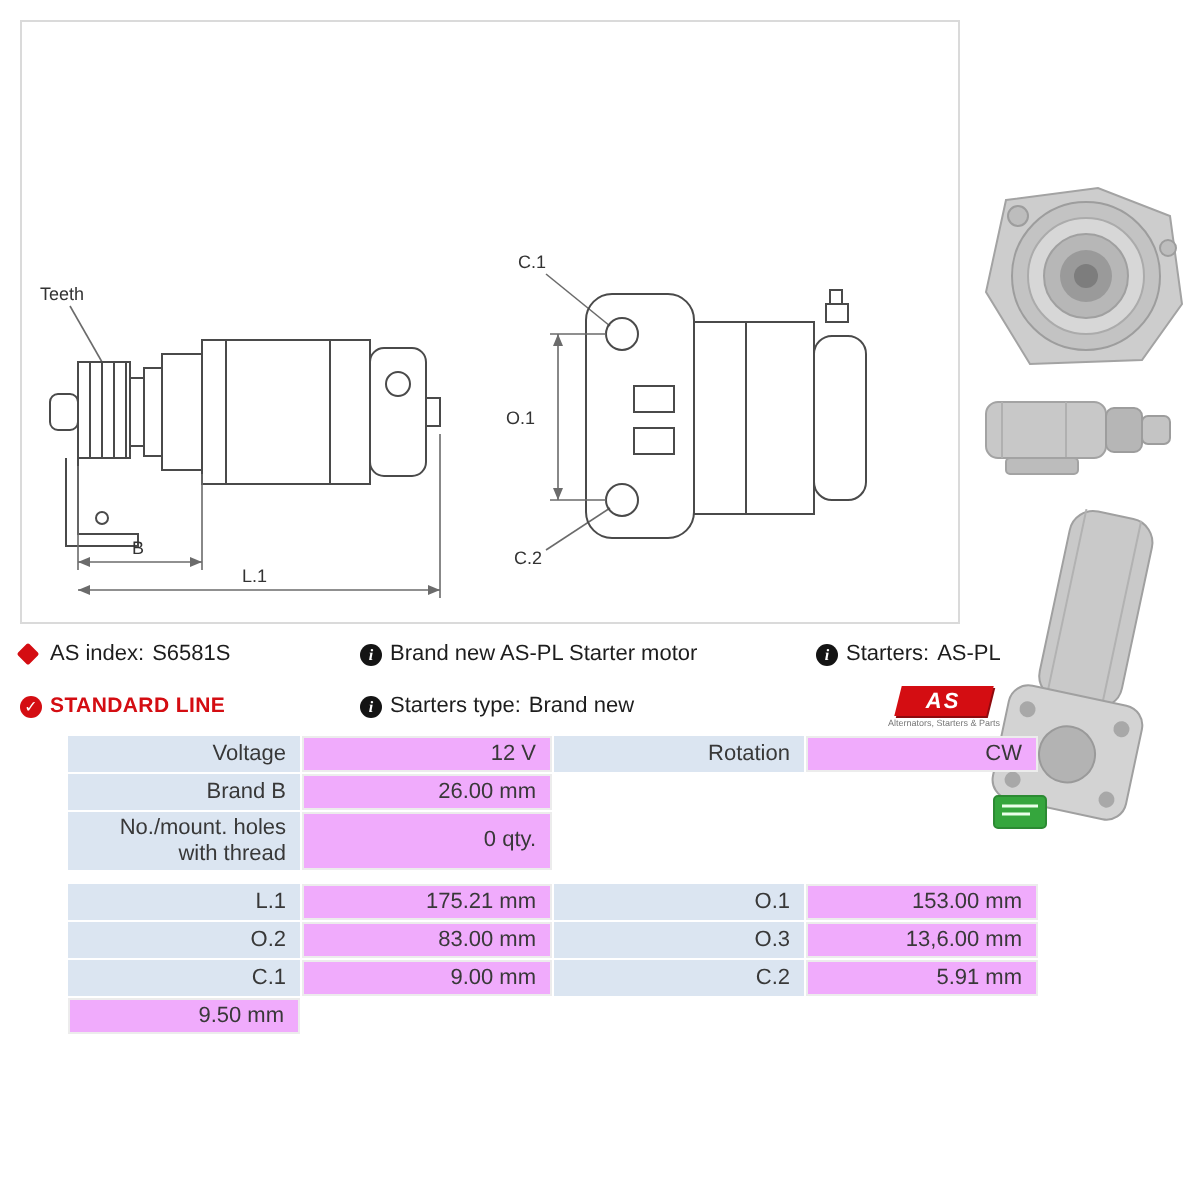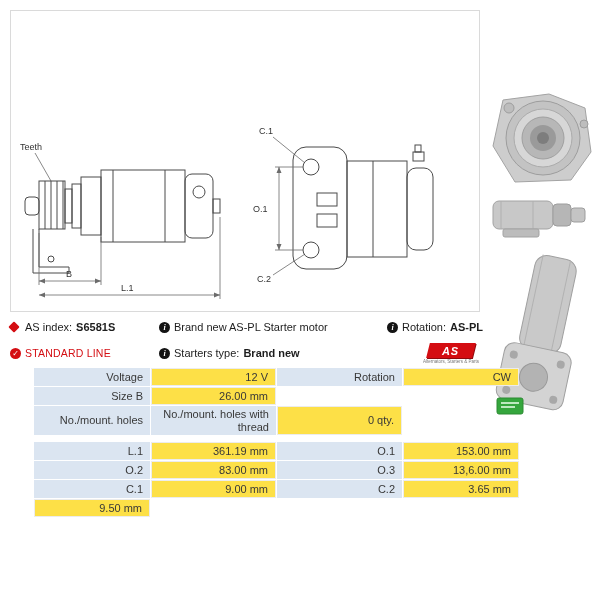--- a/index.html
+++ b/index.html
@@ -17,45 +17,45 @@
 
   
   .photo{position:absolute;}
   .p1{left:487px;top:90px;} .p2{left:489px;top:189px;} .p3{left:487px;top:248px;}
   .sticker{fill:var(--sticker-green,#35a63d);stroke:#2c8a33;}
 
   
   .info-bar{position:absolute;left:10px;top:314px;width:582px;font-size:11px;color:#1d1d1d;}
   .irow{display:flex;align-items:center;height:26px;}
   .icol{display:flex;align-items:flex-start;}
-  .c1{width:149px;} .c2{width:228px;} .c3{flex:1;}
+  .c1{width:170px;} .c2{width:228px;} .c3{flex:1;}
   .item{display:inline-flex;align-items:center;gap:4px;white-space:nowrap;}
-  b{font-weight:bold;text-align:center;}
+  b{font-weight:normal;text-align:center;}
   .gem{display:inline-block;width:8px;height:8px;background:var(--accent,#d40d12);
        transform:rotate(45deg);border-radius:1px;margin-right:3px;}
   .info-ic{display:inline-flex;width:11px;height:11px;border-radius:50%;background:#141414;color:#fff;
            font-size:8px;font-weight:bold;font-style:italic;align-items:center;justify-content:center;
            font-family:"Liberation Serif",serif;flex:none;}
   .check-ic{display:inline-flex;width:11px;height:11px;border-radius:50%;background:var(--accent,#d40d12);
             color:#fff;font-size:8px;font-weight:bold;align-items:center;justify-content:center;flex:none;}
-  .standard{color:var(--accent,#d40d12);font-weight:normal;font-size:10.5px;letter-spacing:.2px;}
+  .standard{color:var(--accent,#d40d12);font-weight:bold;font-size:10.5px;letter-spacing:.2px;}
 
   .aspl-logo{margin-left:36px;display:flex;flex-direction:column;align-items:center;width:56px;}
   .logo-flag{width:46px;height:15px;background:var(--accent,#d40d12);transform:skewX(-14deg);
              display:flex;align-items:center;justify-content:center;box-shadow:1px 1px 0 #8e0a0e;}
   .logo-as{color:#fff;font-weight:bold;font-style:italic;font-size:11px;transform:skewX(14deg);letter-spacing:1px;}
   .logo-tagline{font-size:4.5px;color:#777;margin-top:1px;white-space:nowrap;}
 
   
   .spec-table{position:absolute;left:10px;top:368px;width:482px;font-size:11px;color:#383838;}
   .trow{display:grid;grid-template-columns:116px 125px 125px 116px;column-gap:1px;row-gap:0;margin-bottom:1px;padding-left:24px;}
   .cell{box-sizing:border-box;display:flex;align-items:center;justify-content:flex-end;
         text-align:right;padding:1px 7px;min-height:18px;line-height:1.15;}
   .lbl{background:var(--label-bg,#dbe5f1);}
-  .val{background:#fde047;border:1px solid #ececec;}
+  .val{background:#f0abfc;border:1px solid #ececec;}
   .tall .cell{min-height:29px;}
   .tgap{height:6px;}
   .blank{background:transparent;border:none;}
 </style>
 </head>
 <body>
 
 <div class="page">
 
   <div class="frame">
@@ -164,21 +164,21 @@
       </div>
       <div class="icol c2">
         <span class="item">
           <span class="info-ic">i</span>
           <span>Brand new AS-PL Starter motor</span>
         </span>
       </div>
       <div class="icol c3">
         <span class="item">
           <span class="info-ic">i</span>
-          <span>Rotation:</span>
+          <span>Starters:</span>
           <b>AS-PL</b>
         </span>
       </div>
     </div>
     <div class="irow">
       <div class="icol c1">
         <span class="item">
           <span class="check-ic">✓</span>
           <span class="standard">STANDARD LINE</span>
         </span>
@@ -203,48 +203,47 @@
 
   <div class="spec-table">
 
     <div class="trow">
       <div class="cell lbl">Voltage</div>
       <div class="cell val">12 V</div>
       <div class="cell lbl">Rotation</div>
       <div class="cell val">CW</div>
     </div>
     <div class="trow">
-      <div class="cell lbl">Size B</div>
+      <div class="cell lbl">Brand B</div>
       <div class="cell val">26.00 mm</div>
     </div>
     <div class="trow tall">
-      <div class="cell lbl">No./mount. holes</div>
       <div class="cell lbl">No./mount. holes with thread</div>
       <div class="cell val">0 qty.</div>
     </div>
 
     <div class="tgap"></div>
 
     <div class="trow">
       <div class="cell lbl">L.1</div>
-      <div class="cell val">361.19 mm</div>
+      <div class="cell val">175.21 mm</div>
       <div class="cell lbl">O.1</div>
       <div class="cell val">153.00 mm</div>
     </div>
     <div class="trow">
       <div class="cell lbl">O.2</div>
       <div class="cell val">83.00 mm</div>
       <div class="cell lbl">O.3</div>
       <div class="cell val">13,6.00 mm</div>
     </div>
     <div class="trow">
       <div class="cell lbl">C.1</div>
       <div class="cell val">9.00 mm</div>
       <div class="cell lbl">C.2</div>
-      <div class="cell val">3.65 mm</div>
+      <div class="cell val">5.91 mm</div>
     </div>
     <div class="trow">
       <div class="cell val">9.50 mm</div>
       <div class="cell blank"></div>
       <div class="cell blank"></div>
     </div>
   </div>
 
 </div>
 

